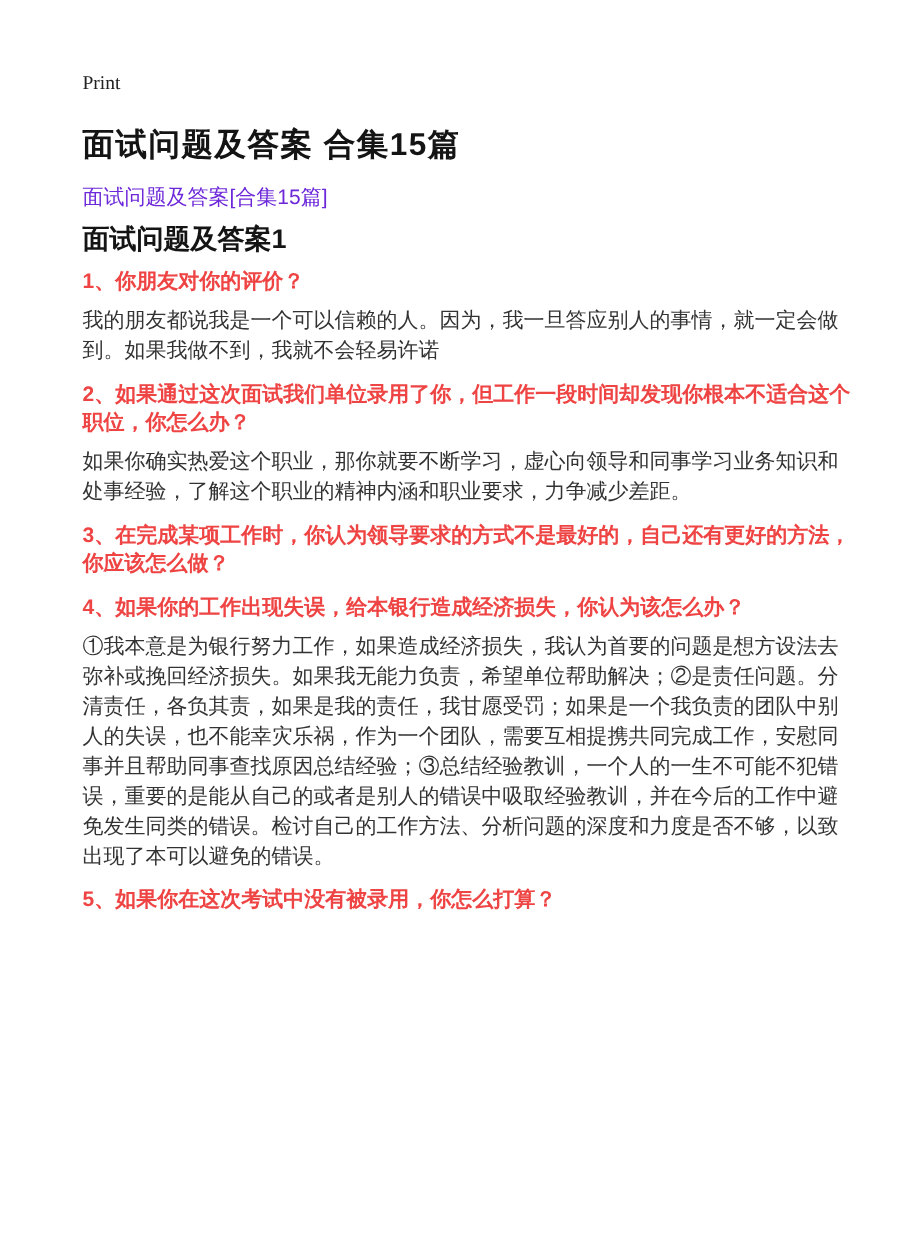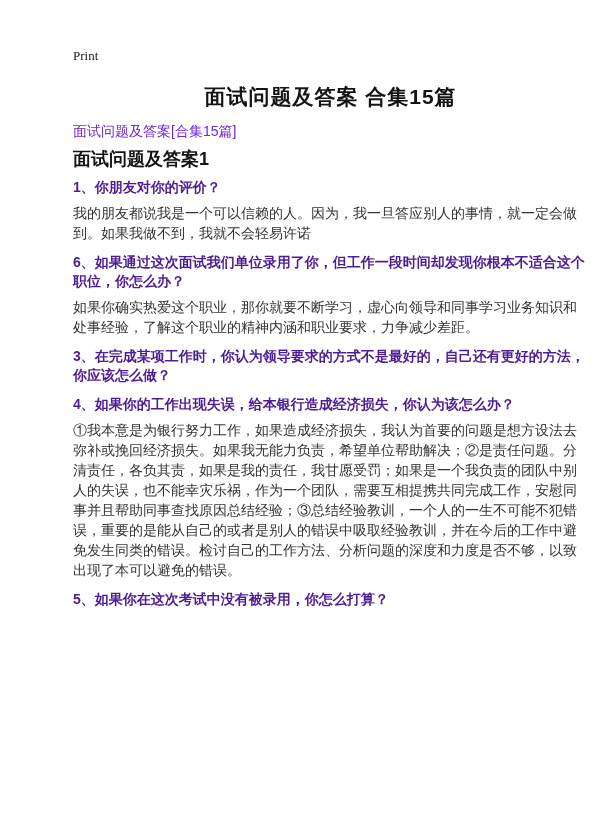--- a/index.html
+++ b/index.html
@@ -5,38 +5,37 @@
   html, body { margin: 0; padding: 0; }
   body {
     width: 600px;
     height: 828px;
     background: #ffffff;
     font-family: "Liberation Sans", sans-serif;
     color: #333333;
     overflow: hidden;
   }
   .page {
-    padding: 46px 0 0 73px;
+    padding: 46px 0 0 55px;
     width: 515px;
   }
   .print-link {
     display: inline-block;
     font-family: "Liberation Serif", serif;
     font-size: 13px;
     line-height: 16px;
     color: #222222;
     text-decoration: none;
     cursor: pointer;
   }
   .doc-title {
     margin: 20px 0 0 0;
     font-size: 21px;
     line-height: 25px;
     font-weight: bold;
-    text-align: center;
     color: #141414;
     letter-spacing: 1px;
   }
   .doc-subtitle {
     margin: 14px 0 0 0;
     font-size: 14px;
     line-height: 17px;
     color: #6d28d9;
   }
   .section-heading {
@@ -44,21 +43,21 @@
     font-size: 18px;
     line-height: 18px;
     font-weight: bold;
     color: #141414;
   }
   .question {
     margin: 10px 0 0 0;
     font-size: 14px;
     line-height: 19px;
     font-weight: bold;
-    color: #4c1d95;
+    color: #ef4444;
     word-break: break-all;
     line-break: anywhere;
   }
   .answer {
     margin: 6px 0 0 0;
     font-size: 14px;
     line-height: 20px;
     color: #333333;
     word-break: break-all;
     line-break: anywhere;
@@ -73,21 +72,21 @@
 
   <h1 class="doc-title">面试问题及答案 合集15篇</h1>
 
   <p class="doc-subtitle">面试问题及答案[合集15篇]</p>
 
   <h2 class="section-heading">面试问题及答案1</h2>
 
   <h3 class="question">1、你朋友对你的评价？</h3>
   <p class="answer">我的朋友都说我是一个可以信赖的人。因为，我一旦答应别人的事情，就一定会做到。如果我做不到，我就不会轻易许诺</p>
 
-  <h3 class="question">6、如果通过这次面试我们单位录用了你，但工作一段时间却发现你根本不适合这个职位，你怎么办？</h3>
+  <h3 class="question">2、如果通过这次面试我们单位录用了你，但工作一段时间却发现你根本不适合这个职位，你怎么办？</h3>
   <p class="answer">如果你确实热爱这个职业，那你就要不断学习，虚心向领导和同事学习业务知识和处事经验，了解这个职业的精神内涵和职业要求，力争减少差距。</p>
 
   <h3 class="question">3、在完成某项工作时，你认为领导要求的方式不是最好的，自己还有更好的方法，你应该怎么做？</h3>
 
   <h3 class="question">4、如果你的工作出现失误，给本银行造成经济损失，你认为该怎么办？</h3>
   <p class="answer">①我本意是为银行努力工作，如果造成经济损失，我认为首要的问题是想方设法去弥补或挽回经济损失。如果我无能力负责，希望单位帮助解决；②是责任问题。分清责任，各负其责，如果是我的责任，我甘愿受罚；如果是一个我负责的团队中别人的失误，也不能幸灾乐祸，作为一个团队，需要互相提携共同完成工作，安慰同事并且帮助同事查找原因总结经验；③总结经验教训，一个人的一生不可能不犯错误，重要的是能从自己的或者是别人的错误中吸取经验教训，并在今后的工作中避免发生同类的错误。检讨自己的工作方法、分析问题的深度和力度是否不够，以致出现了本可以避免的错误。</p>
 
   <h3 class="question">5、如果你在这次考试中没有被录用，你怎么打算？</h3>
 
 </div>

